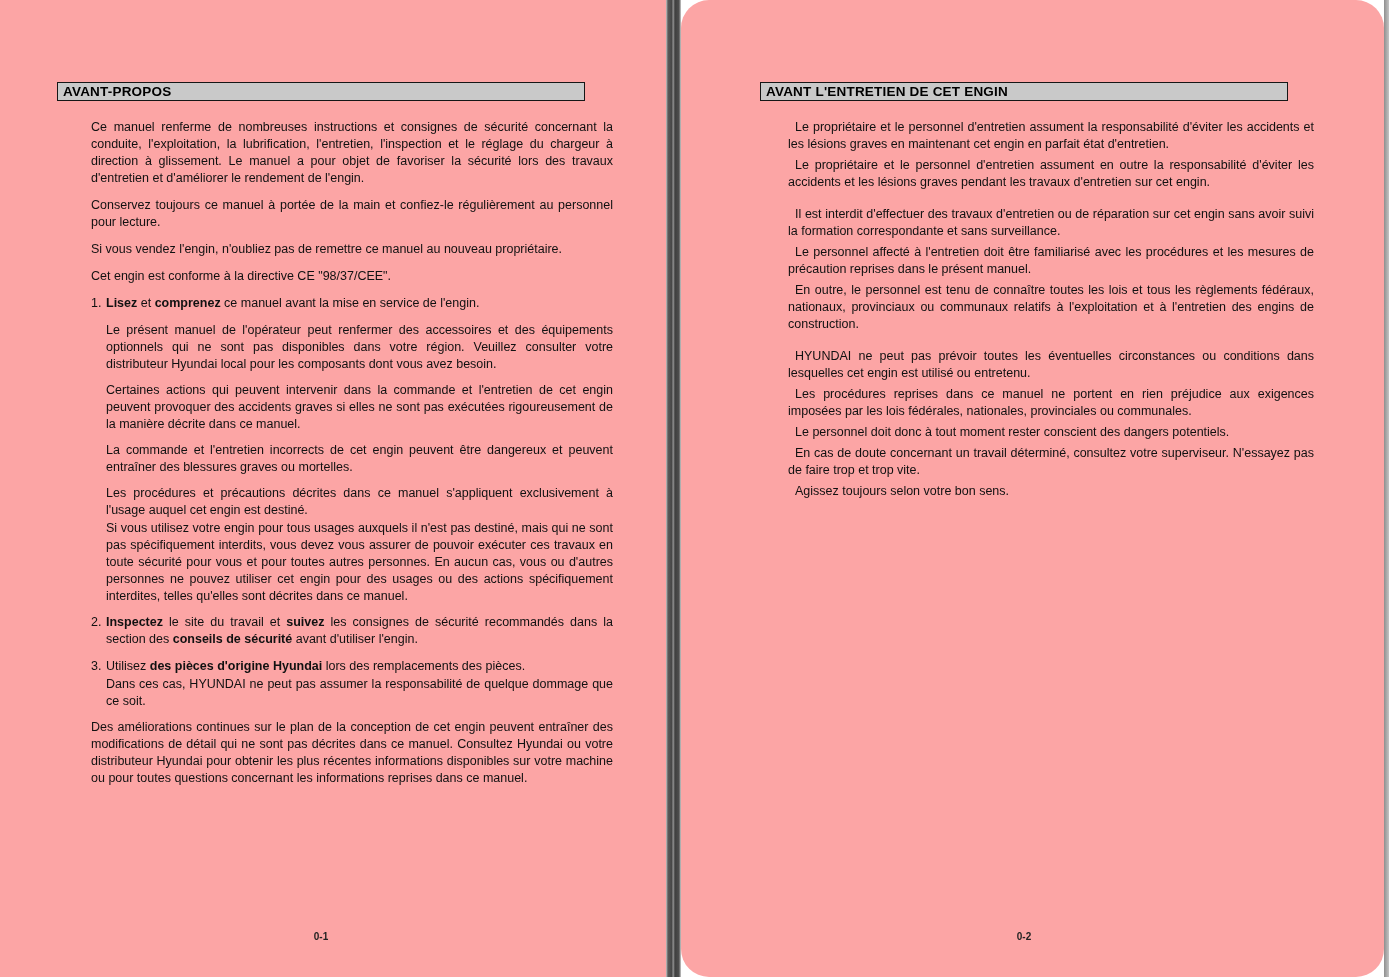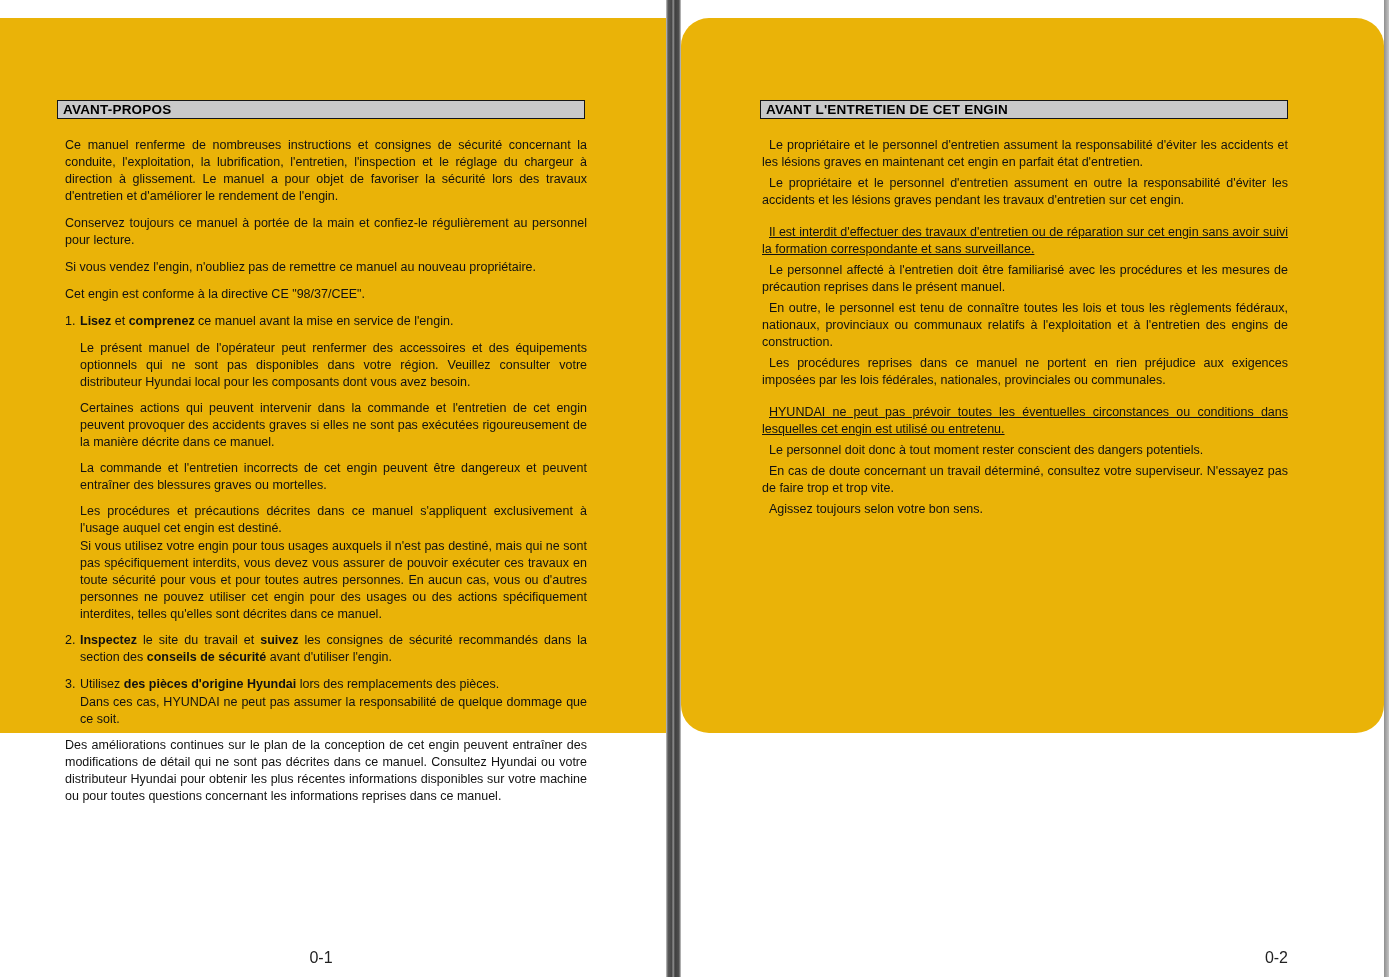--- a/index.html
+++ b/index.html
@@ -6,21 +6,21 @@
   body {
     width: 1389px; height: 977px;
     background: #ffffff;
     font-family: "Liberation Sans", "DejaVu Sans", sans-serif;
     color: #1a1a1a;
     position: relative;
     overflow: hidden;
   }
   .spread { position: absolute; inset: 0; }
 
-  .page { position: absolute; top: 18px; height: 715px; background: #eab308; }
+  .page { position: absolute; top: 0; height: 977px; background: #fca5a5; }
   .page-left  { left: 0;    width: 666px; }
   .page-right { left: 681px; width: 703px; border-radius: 28px; }
 
   .divider {
     position: absolute; top: 0; left: 666px; width: 15px; height: 977px;
     background: linear-gradient(90deg,
       #c8c8c8 0px, #5a5a5a 2px, #454545 6px, #9a9a9a 7px,
       #3f3f3f 9px, #4e4e4e 13px, #cfcfcf 15px);
   }
   .right-edge {
@@ -37,41 +37,41 @@
     padding-left: 5px;
   }
   .page-left  .header-box { left: 57px; }
   .page-right .header-box { left: 79px; }
   .header-box span {
     font-size: 13.5px; font-weight: bold; color: #000;
     letter-spacing: 0.2px; white-space: nowrap;
   }
 
   .content { position: absolute; top: 119px; text-align: justify;
-    font-size: 12.5px; line-height: 17px; color: #111; }
+    font-size: 12.5px; line-height: 17px; color: #111; margin-left: 26px; }
   .page-left  .content { left: 65px; width: 522px; }
   .page-right .content { left: 81px; width: 526px; }
 
   .para { margin: 0 0 10px 0; }
   .para.numbered { position: relative; padding-left: 15px; }
   .para .num { position: absolute; left: 0; top: 0; }
   .para.indent { margin-left: 15px; margin-bottom: 9px; }
   .para.tight { margin-bottom: 1px; }
   .bold { font-weight: bold; }
 
   .rcontent .para { margin-bottom: 4px; }
-  .rcontent .para.gap { margin-top: 15px; text-decoration: underline; }
+  .rcontent .para.gap { margin-top: 15px; }
   .para.fi { text-indent: 7px; }
 
   .page-number {
     position: absolute; top: 931px; text-align: center;
-    font-size: 16px; color: #222; width: 528px;
+    font-size: 10px; color: #222; width: 528px; font-weight: bold;
   }
   .page-left  .page-number { left: 57px; }
-  .page-right .page-number { left: 79px; text-align: right; }
+  .page-right .page-number { left: 79px; }
 </style>
 </head>
 <body>
 
 <div class="spread">
 
   <section class="page page-left">
     <div class="header-box">
       <span>AVANT-PROPOS</span>
     </div>
@@ -99,22 +99,22 @@
   <section class="page page-right">
     <div class="header-box">
       <span>AVANT L'ENTRETIEN DE CET ENGIN</span>
     </div>
     <div class="content rcontent">
         <div class="para fi"><span>Le propriétaire et le personnel d'entretien assument la responsabilité d'éviter les accidents et les lésions graves en maintenant cet engin en parfait état d'entretien.</span></div>
         <div class="para fi"><span>Le propriétaire et le personnel d'entretien assument en outre la responsabilité d'éviter les accidents et les lésions graves pendant les travaux d'entretien sur cet engin.</span></div>
         <div class="para fi gap"><span>Il est interdit d'effectuer des travaux d'entretien ou de réparation sur cet engin sans avoir suivi la formation correspondante et sans surveillance.</span></div>
         <div class="para fi"><span>Le personnel affecté à l'entretien doit être familiarisé avec les procédures et les mesures de précaution reprises dans le présent manuel.</span></div>
         <div class="para fi"><span>En outre, le personnel est tenu de connaître toutes les lois et tous les règlements fédéraux, nationaux, provinciaux ou communaux relatifs à l'exploitation et à l'entretien des engins de construction.</span></div>
+        <div class="para fi gap"><span>HYUNDAI ne peut pas prévoir toutes les éventuelles circonstances ou conditions dans lesquelles cet engin est utilisé ou entretenu.</span></div>
         <div class="para fi"><span>Les procédures reprises dans ce manuel ne portent en rien préjudice aux exigences imposées par les lois fédérales, nationales, provinciales ou communales.</span></div>
-        <div class="para fi gap"><span>HYUNDAI ne peut pas prévoir toutes les éventuelles circonstances ou conditions dans lesquelles cet engin est utilisé ou entretenu.</span></div>
         <div class="para fi"><span>Le personnel doit donc à tout moment rester conscient des dangers potentiels.</span></div>
         <div class="para fi"><span>En cas de doute concernant un travail déterminé, consultez votre superviseur.   N'essayez pas de faire trop et trop vite.</span></div>
         <div class="para fi"><span>Agissez toujours selon votre bon sens.</span></div>
       </div>
     <div class="page-number">0-2</div>
   </section>
 
   <div class="right-edge"></div>
 
 </div>

